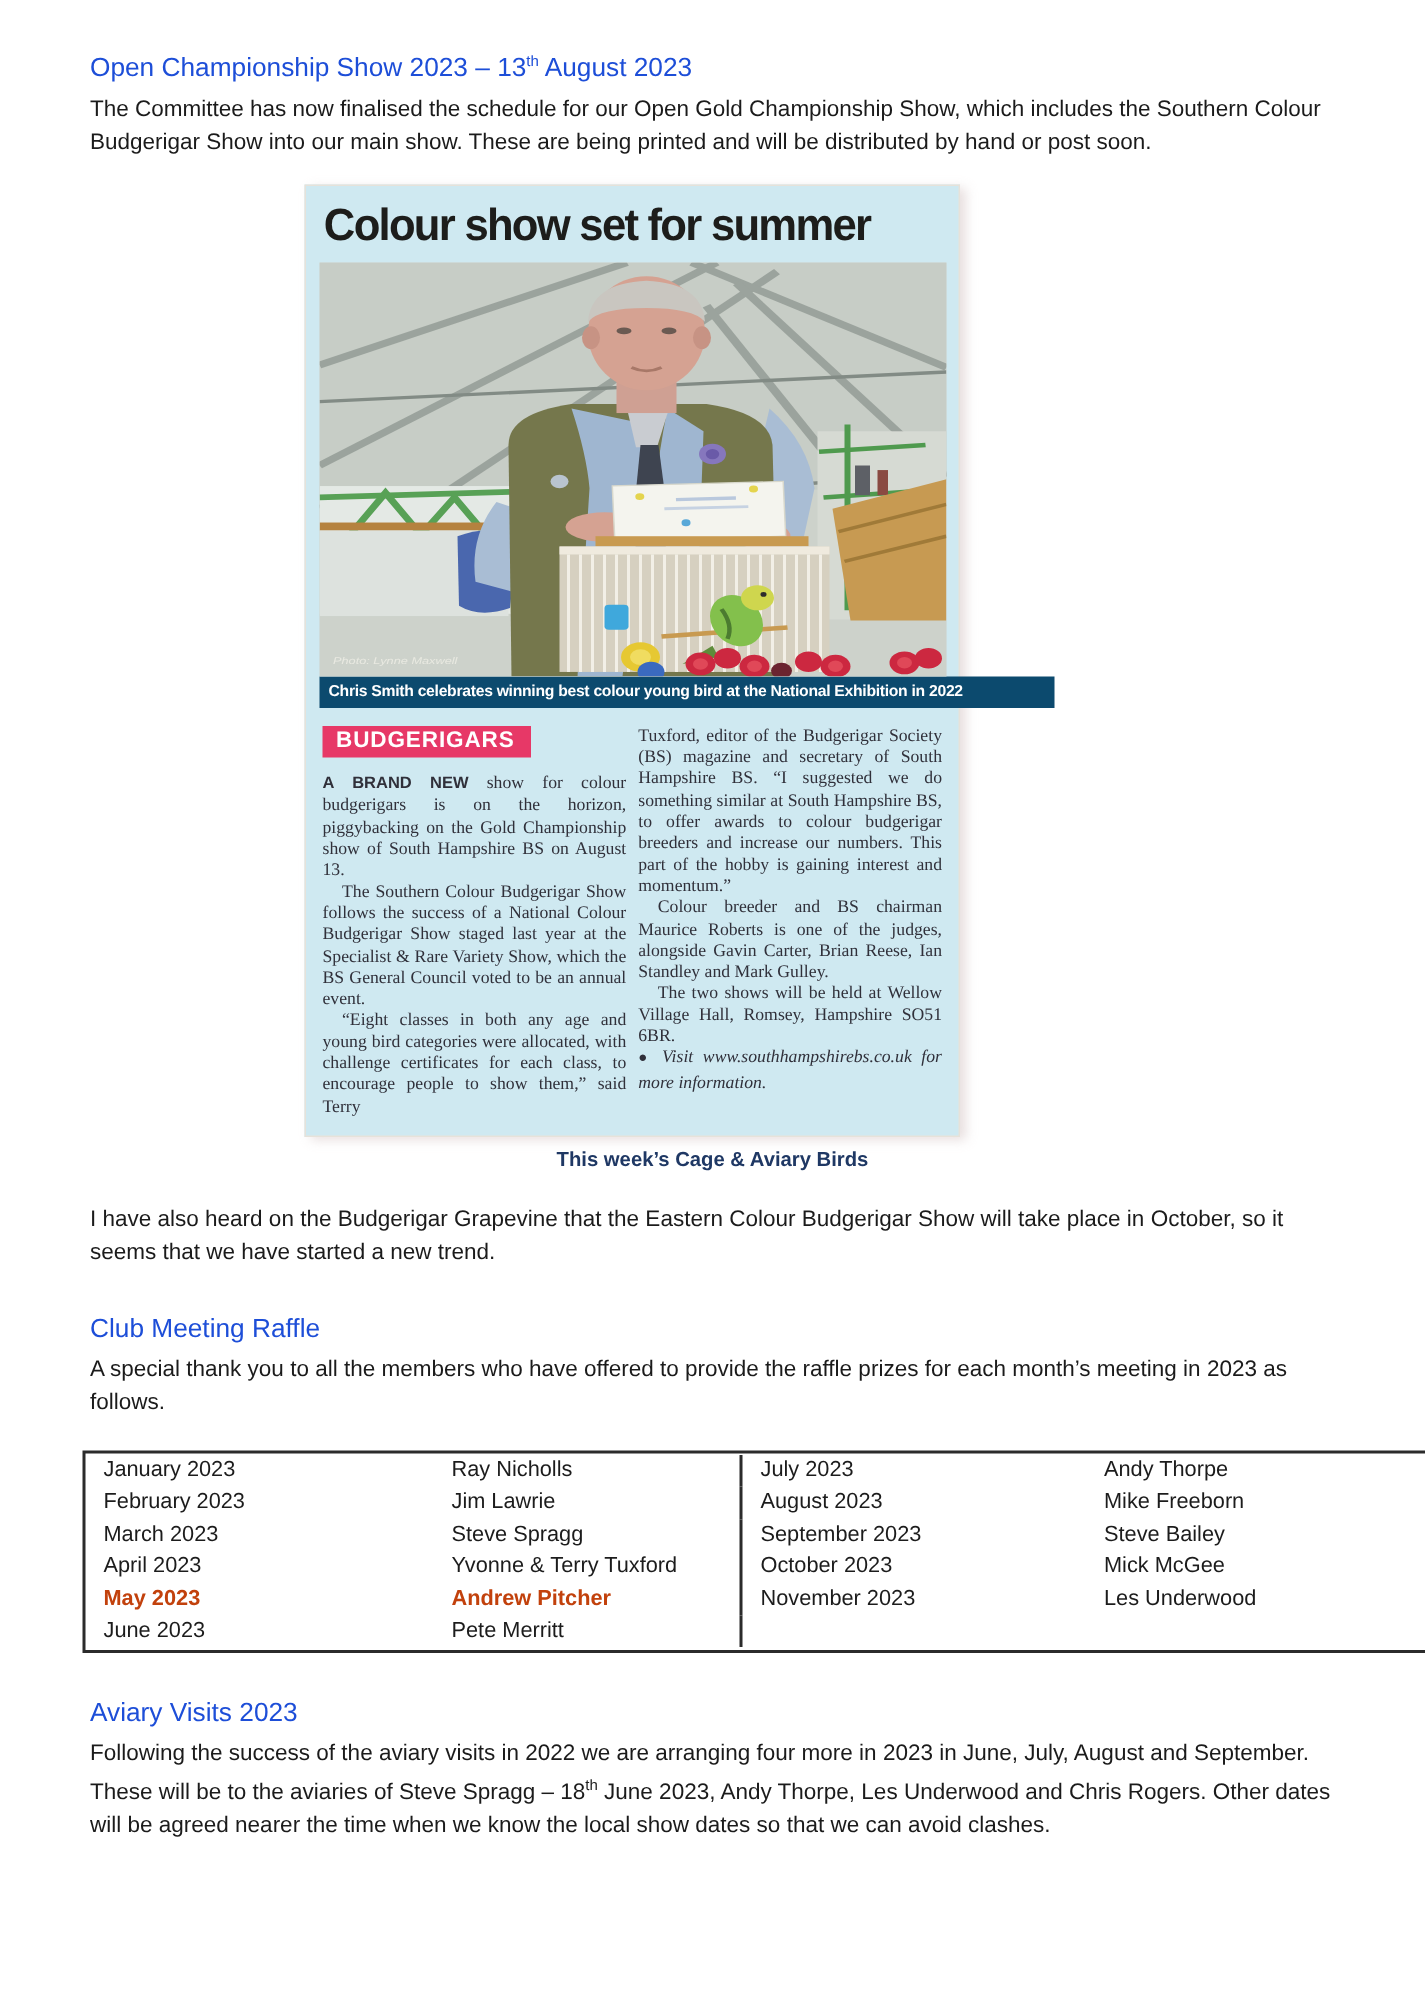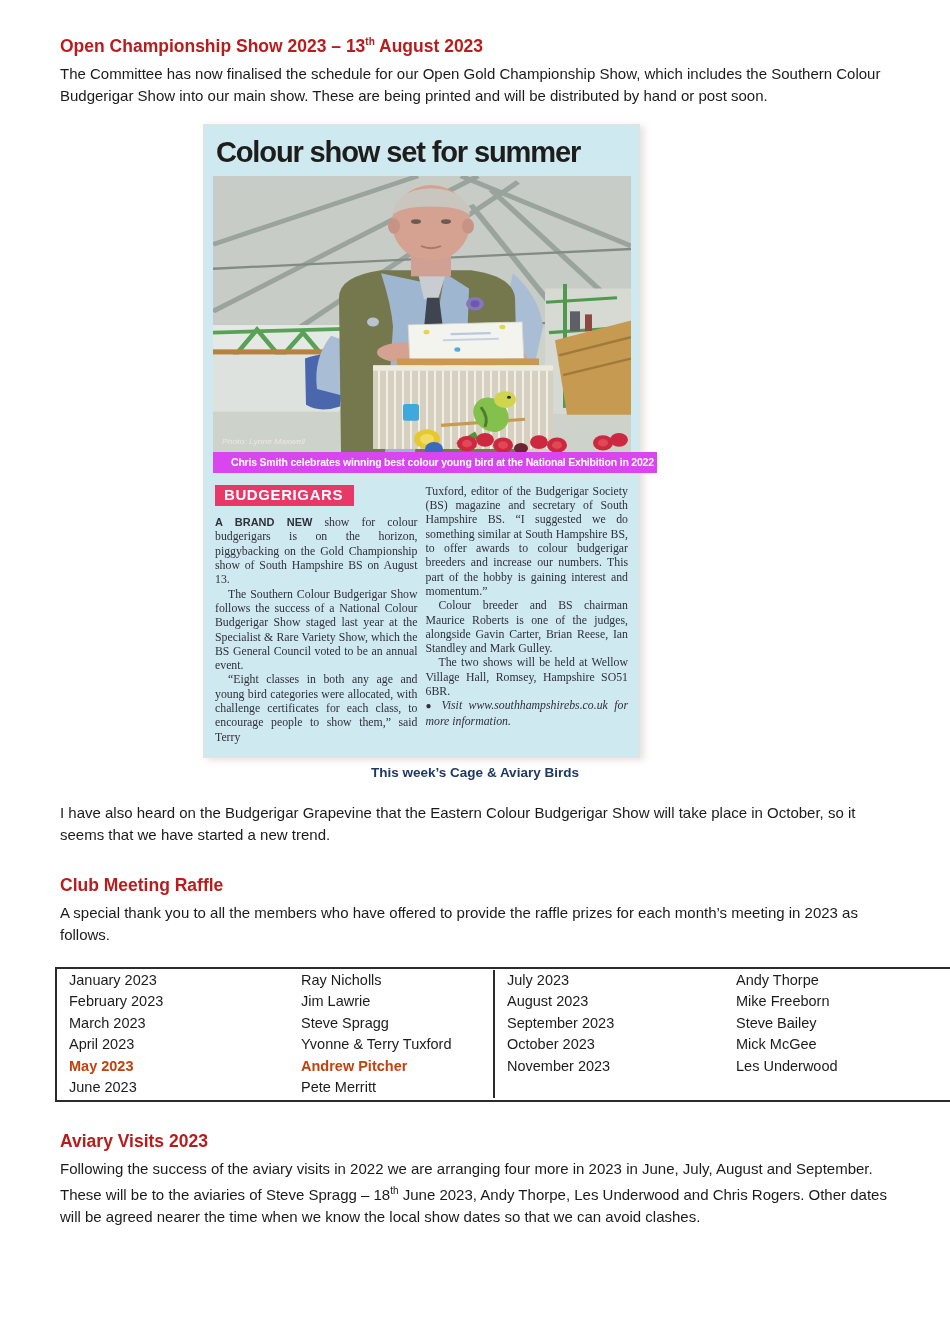--- a/index.html
+++ b/index.html
@@ -5,21 +5,21 @@
   * { margin:0; padding:0; box-sizing:border-box; }
   html,body { background:#ffffff; }
   body {
     width:950px; height:1343px; overflow:hidden;
     font-family:"Liberation Sans", sans-serif; color:#1c1c1c;
     position:relative;
   }
   .page { padding:30px 58px 0 60px; }
 
   .doc-heading {
-    color:#b91c1c; font-weight:bold; font-size:17.5px; line-height:24px;
+    color:#1d4ed8; font-weight:normal; font-size:17.5px; line-height:24px;
     margin-bottom:5px;
   }
   .doc-heading sup, .body-text sup { font-size:10px; }
   .body-text { font-size:15px; line-height:22px; color:#1b1b1b; }
 
   
   .clipping {
     width:437px; margin:17px 0 0 143px;
     background:#cfe9f1;
     border:1px solid #e6e2da;
@@ -27,23 +27,23 @@
     padding:9px 9px 13px 9px;
   }
   .headline {
     font-weight:bold; color:#1d1d1b; font-size:30px; line-height:34px;
     letter-spacing:-1.2px; padding:1px 0 7px 3px; white-space:nowrap;
     transform:scaleX(0.97); transform-origin:left;
   }
   .photo { position:relative; width:418px; height:276px; background:#cdd2cb; overflow:hidden; }
   .photo svg { display:block; width:100%; height:100%; }
   .photo-caption-bar {
-    width:444px; background:#d946ef; color:#ffffff;
+    width:490px; background:#0c4a6e; color:#ffffff;
     font-size:10.5px; font-weight:bold; letter-spacing:-0.2px;
-    padding:4px 6px 5px 18px; white-space:nowrap;
+    padding:4px 6px 5px 6px; white-space:nowrap;
   }
   .article { display:flex; gap:8px; margin-top:11px; padding:0 2px; }
   .acol {
     width:50%; font-family:"Liberation Serif", serif;
     font-size:11.8px; line-height:14.3px; text-align:justify; color:#30303a;
   }
   .banner {
     background:#e73867; color:#ffffff; font-family:"Liberation Sans",sans-serif;
     font-weight:bold; font-size:15px; letter-spacing:0.6px;
     padding:3px 11px 4px 9px; width:max-content; margin:1px 0 9px 0;

